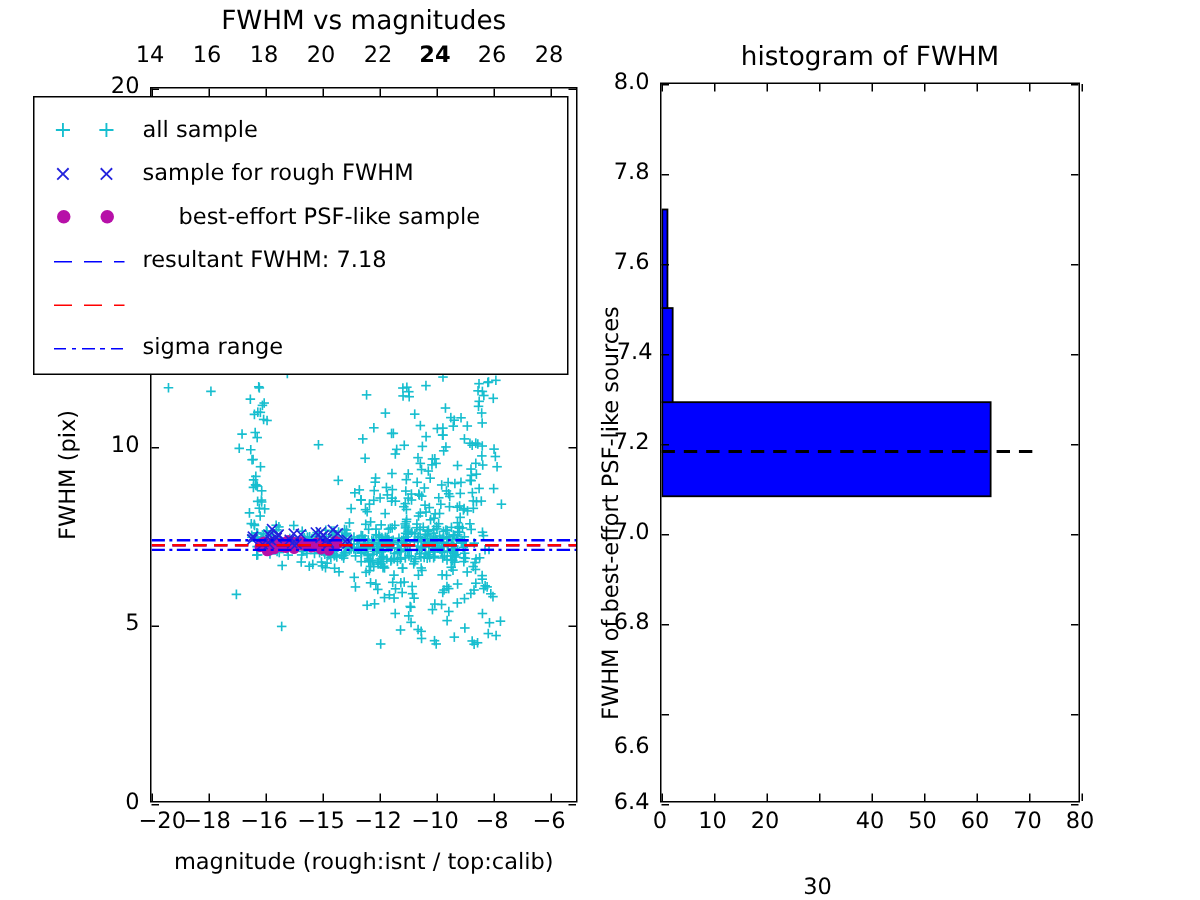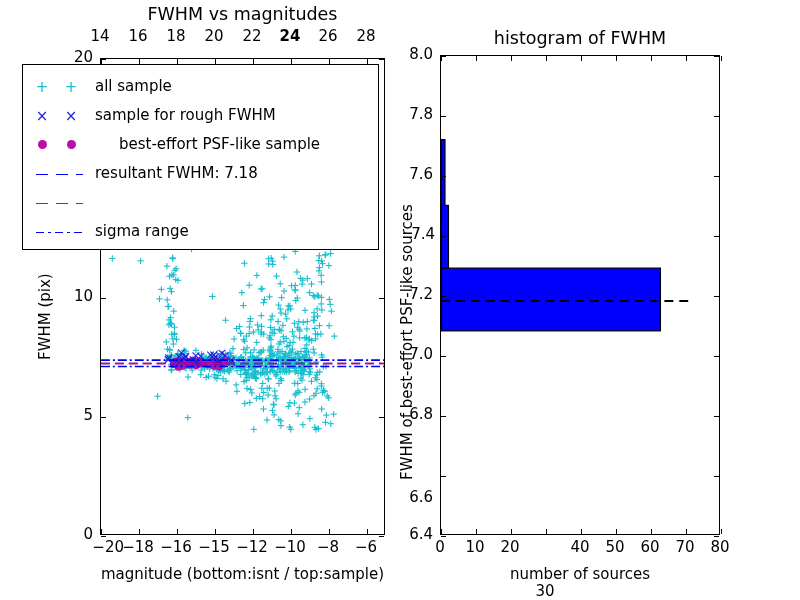--- a/index.html
+++ b/index.html
@@ -3092,21 +3092,21 @@
       <div class="tick-label" style="left:342px; top:540px; width:48px;">−6</div>
     </div>
 
   <div id="left-y-ticks">
       <div class="tick-label right-al" style="left:38px; top:527px; width:55px;">0</div>
       <div class="tick-label right-al" style="left:38px; top:407.75px; width:55px;">5</div>
       <div class="tick-label right-al" style="left:38px; top:288.5px; width:55px;">10</div>
       <div class="tick-label right-al" style="left:38px; top:50px; width:55px;">20</div>
     </div>
 
-  <div class="axis-label" id="left-xlabel" style="left:100px; top:565px; width:285px;">magnitude (bottom:isnt / top:sample)</div>
+  <div class="axis-label" id="left-xlabel" style="left:100px; top:565px; width:285px;">magnitude (rough:isnt / top:calib)</div>
 
   <div class="vert-label" id="left-ylabel" style="left:36px; top:360px;">FWHM (pix)</div>
 
   <div class="plot-title" id="right-title">histogram of FWHM</div>
 
   <div class="axes-frame" id="right-panel">
     <svg class="svg-layer" id="hist-svg" viewBox="0 0 280 480" preserveAspectRatio="none">
       <g id="hist-bars">
           <rect x="0.5" y="213.00000000000006" width="220.5" height="62.99999999999994" fill="#0000ff" stroke="#000000" stroke-width="1.2"></rect>
           <rect x="0.5" y="150.00000000000006" width="7" height="63" fill="#0000ff" stroke="#000000" stroke-width="1.2"></rect>
@@ -3170,21 +3170,20 @@
       <div class="tick-label right-al" style="left:378px; top:490px; width:55px;">6.6</div>
       <div class="tick-label right-al" style="left:378px; top:407.0000000000001px; width:55px;">6.8</div>
       <div class="tick-label right-al" style="left:378px; top:347.0000000000001px; width:55px;">7.0</div>
       <div class="tick-label right-al" style="left:378px; top:287px; width:55px;">7.2</div>
       <div class="tick-label right-al" style="left:380px; top:226.99999999999994px; width:55px;">7.4</div>
       <div class="tick-label right-al" style="left:378px; top:167.00000000000017px; width:55px;">7.6</div>
       <div class="tick-label right-al" style="left:378px; top:107.00000000000006px; width:55px;">7.8</div>
       <div class="tick-label right-al" style="left:378px; top:47px; width:55px;">8.0</div>
     </div>
 
-  <div class="axis-label" id="right-xlabel" style="left:440px; top:565px; width:280px;">number of sources</div>
 
   <div class="vert-label" id="right-ylabel" style="left:398px; top:480px;">FWHM of best-effort PSF-like sources</div>
 
   <div id="legend-box">
       <div class="legend-row" style="top:6px;">
         <div class="legend-key">
           <span class="lg-plus" style="left:19px; color:#17becf;">+</span>
           <span class="lg-plus" style="left:48px; color:#17becf;">+</span>
         </div>
         <span class="legend-text">all sample</span>

